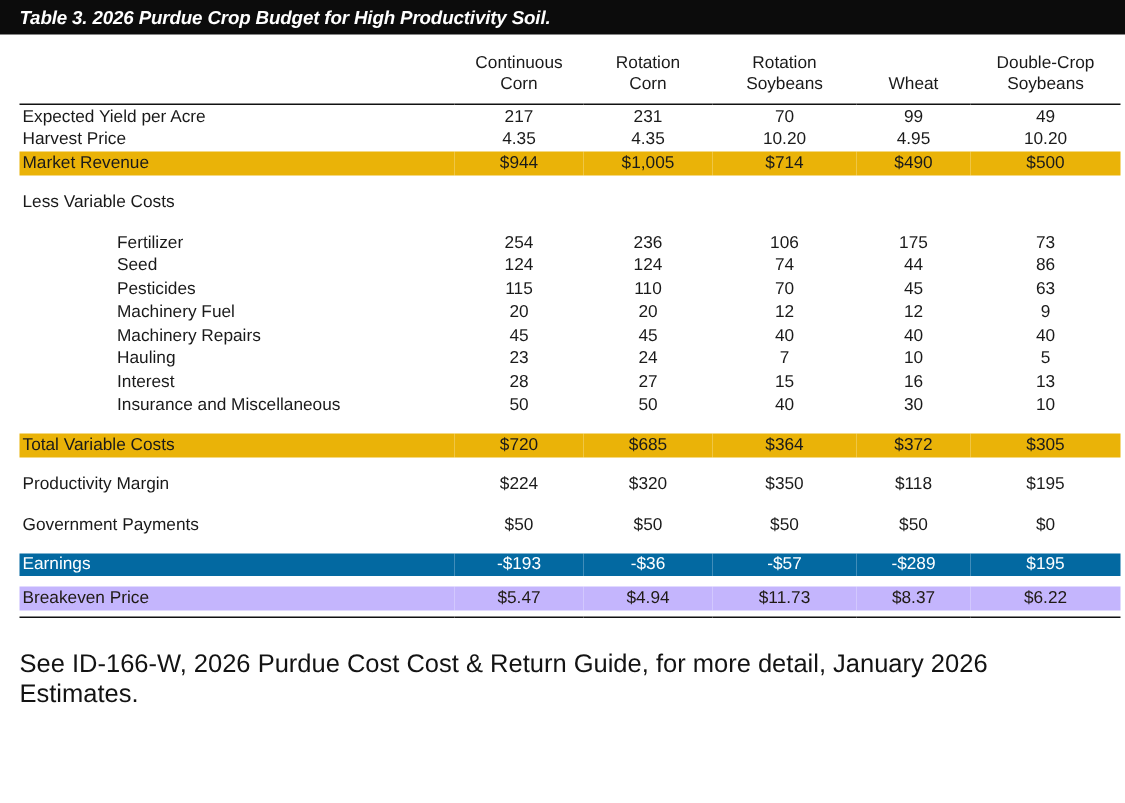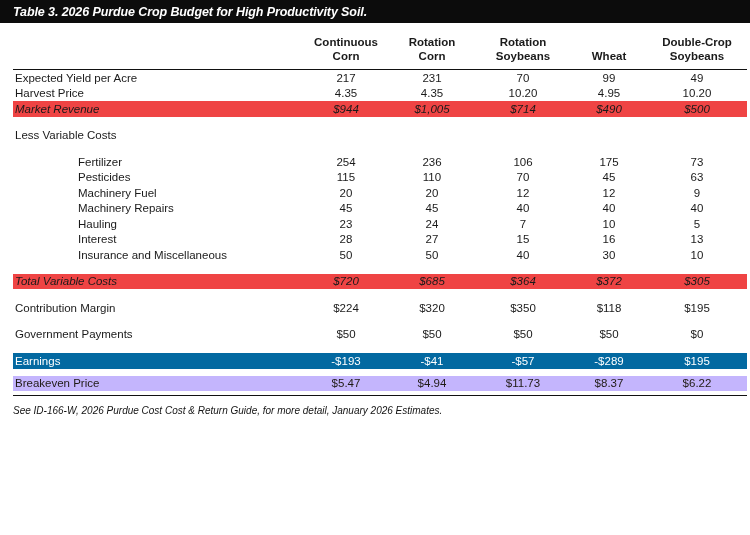--- a/index.html
+++ b/index.html
@@ -45,21 +45,21 @@
     font-size: 11.5px;
     table-layout: fixed;
   }
   table.budget col.lbl { width: 290px; }
   table.budget col.c { width: 86px; }
   table.budget col.c2 { width: 96px; }
   table.budget col.c3 { width: 76px; }
   table.budget col.c4 { width: 100px; }
 
   thead th {
-    font-weight: bold;
+    font-weight: normal;
     font-size: 11.5px;
     vertical-align: bottom;
     padding: 0;
     text-align: center;
     line-height: 13.5px;
   }
   thead th.label-head { text-align: left; }
   thead tr.head-row th { padding-top: 13px; padding-bottom: 6px; }
   .hdr-line1, .hdr-line2 { display: block; white-space: nowrap; }
 
@@ -70,38 +70,37 @@
     vertical-align: middle;
     font-size: 11.5px;
   }
   tbody td.lbl {
     text-align: left;
     padding-left: 2px;
   }
   tbody td.lbl.indent {
     padding-left: 65px;
   }
-  tr.shade td { background: #ef4444; font-style: italic; }
+  tr.shade td { background: #eab308; }
   tr.tan td { background: #0369a1; color: #ffffff; }
   tr.tan2 td { background: #c4b5fd; color: #1f1a14; }
   tr.spacer td { height: 11px; }
   tr.spacer-sm td { height: 7px; }
 
   .rule-top td {
     border-top: 1.6px solid #111111;
   }
   .rule-bottom td {
     border-bottom: 1.6px solid #111111;
   }
 
   .footnote {
-    margin: 0 13px;
+    margin: 12px 13px;
     padding-top: 9px;
-    font-size: 10px;
-    font-style: italic;
+    font-size: 17px;
     color: #131313;
   }
 </style>
 </head>
 <body>
 
 <div class="sheet">
 
   <div class="title-bar">
     <span class="title-text">Table 3. 2026 Purdue Crop Budget for High Productivity Soil.</span>
@@ -189,20 +188,28 @@
 
       <tr>
         <td class="lbl indent">Fertilizer</td>
         <td>254</td>
         <td>236</td>
         <td>106</td>
         <td>175</td>
         <td>73</td>
       </tr>
 
+      <tr>
+        <td class="lbl indent">Seed</td>
+        <td>124</td>
+        <td>124</td>
+        <td>74</td>
+        <td>44</td>
+        <td>86</td>
+      </tr>
 
       <tr>
         <td class="lbl indent">Pesticides</td>
         <td>115</td>
         <td>110</td>
         <td>70</td>
         <td>45</td>
         <td>63</td>
       </tr>
 
@@ -263,21 +270,21 @@
         <td>$364</td>
         <td>$372</td>
         <td>$305</td>
       </tr>
 
       <tr class="spacer">
           <td colspan="6"></td>
         </tr>
 
       <tr>
-        <td class="lbl">Contribution Margin</td>
+        <td class="lbl">Productivity Margin</td>
         <td>$224</td>
         <td>$320</td>
         <td>$350</td>
         <td>$118</td>
         <td>$195</td>
       </tr>
 
       <tr class="spacer">
           <td colspan="6"></td>
         </tr>
@@ -291,21 +298,21 @@
         <td>$0</td>
       </tr>
 
       <tr class="spacer">
           <td colspan="6"></td>
         </tr>
 
       <tr class="tan">
         <td class="lbl">Earnings</td>
         <td>-$193</td>
-        <td>-$41</td>
+        <td>-$36</td>
         <td>-$57</td>
         <td>-$289</td>
         <td>$195</td>
       </tr>
 
       <tr class="spacer-sm">
           <td colspan="6"></td>
         </tr>
 
       <tr class="tan2">

